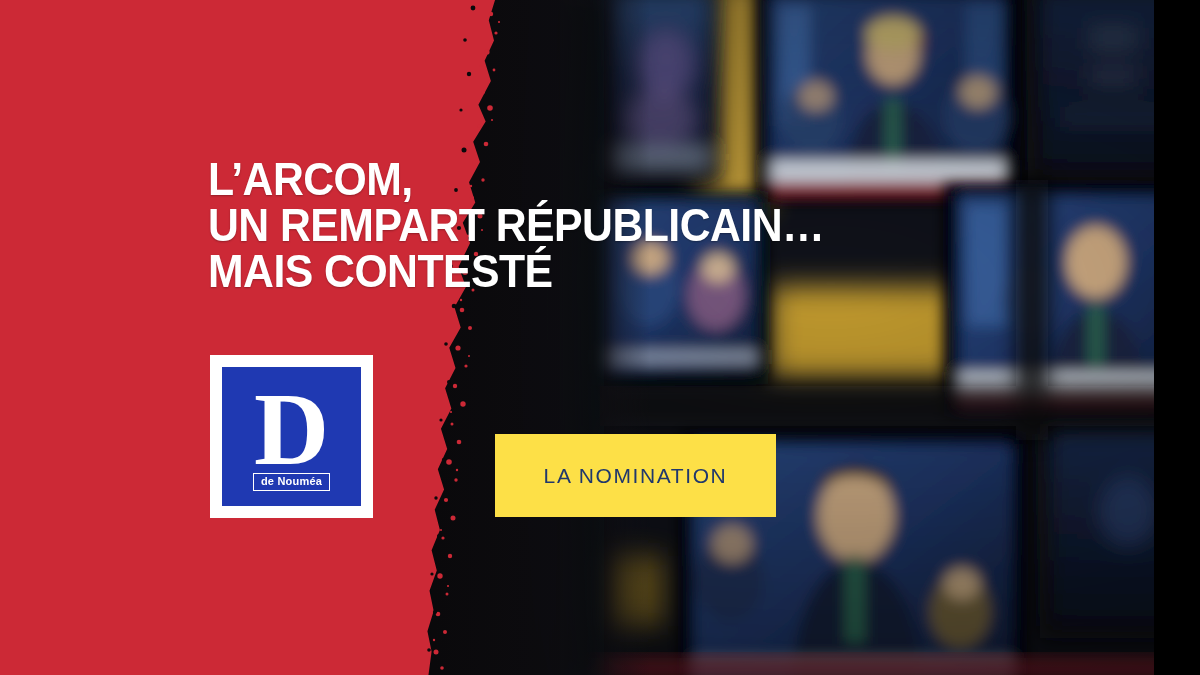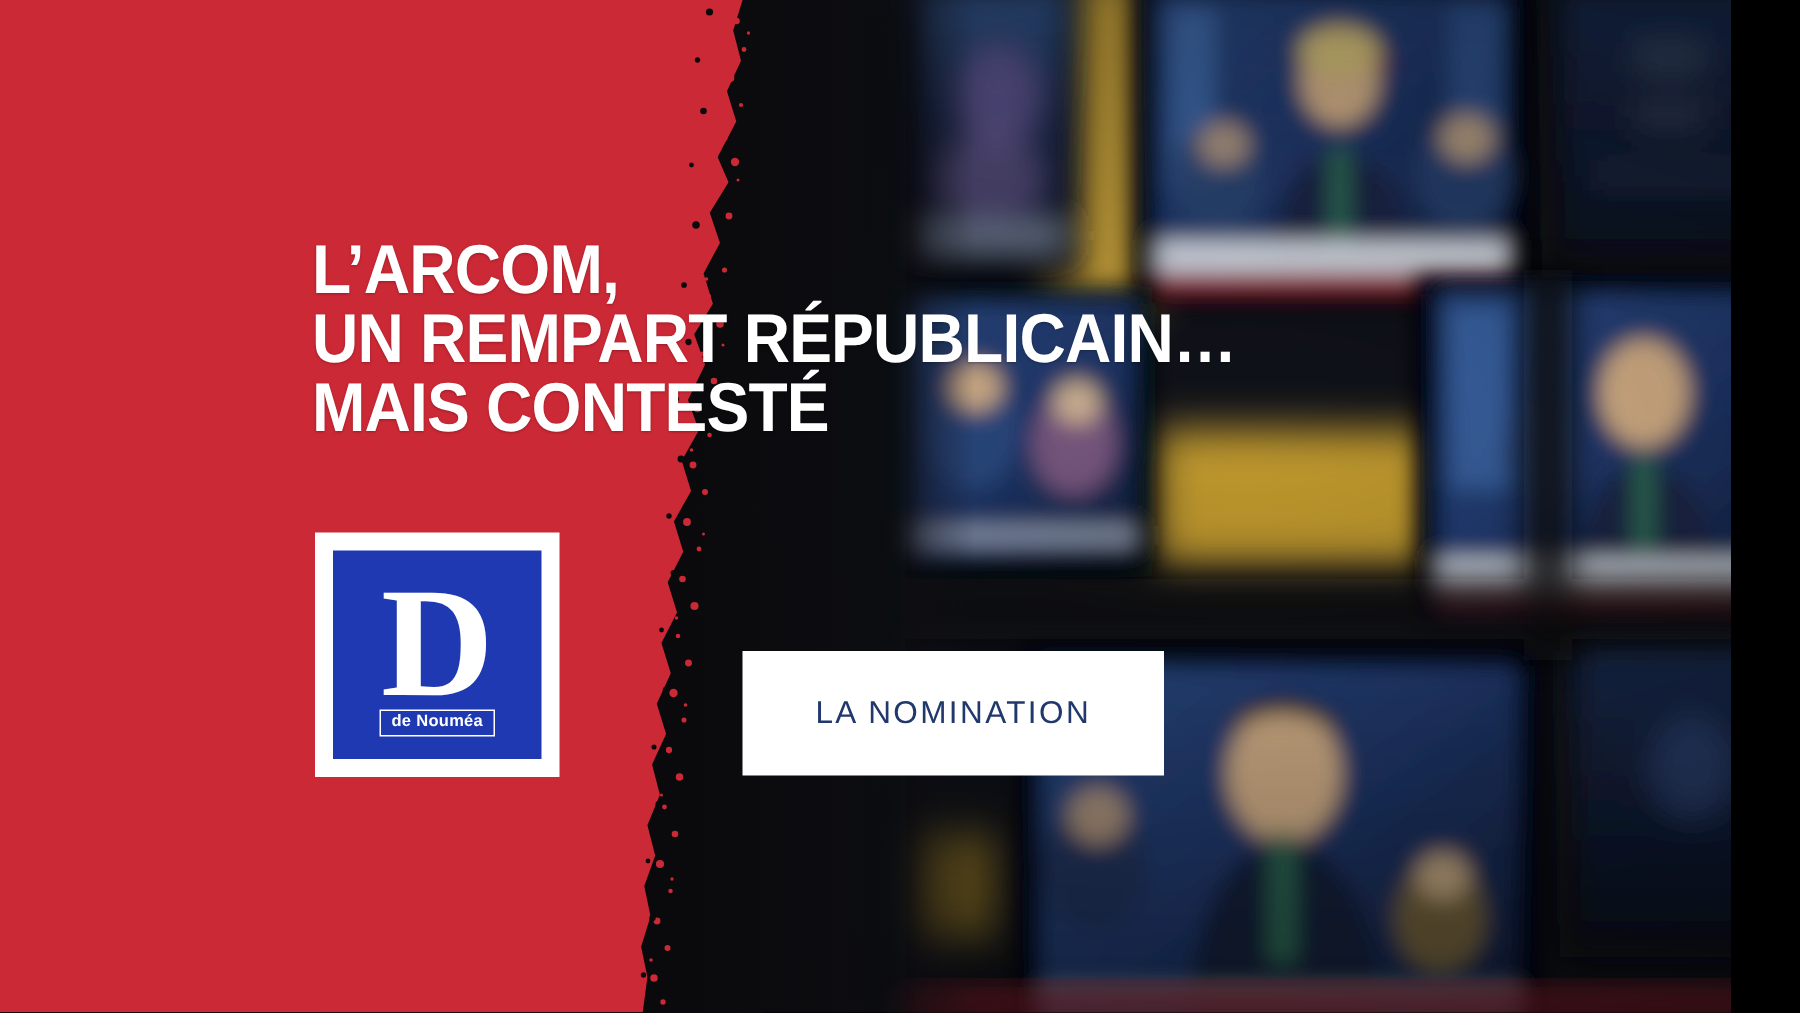--- a/index.html
+++ b/index.html
@@ -139,21 +139,21 @@
     letter-spacing:.2px;
     line-height:1.15;
     white-space:nowrap;
   }
 
   
   .cta{
     position:absolute;
     left:495px; top:434px;
     width:281px; height:83px;
-    background:#ffffff;
+    background:#fde047;
     border:0;
     display:flex;
     align-items:center;
     justify-content:center;
     cursor:pointer;
     box-shadow:0 0 0 rgba(0,0,0,0);
   }
   .cta-label{
     font-family:"Liberation Sans", sans-serif;
     font-size:21px;

